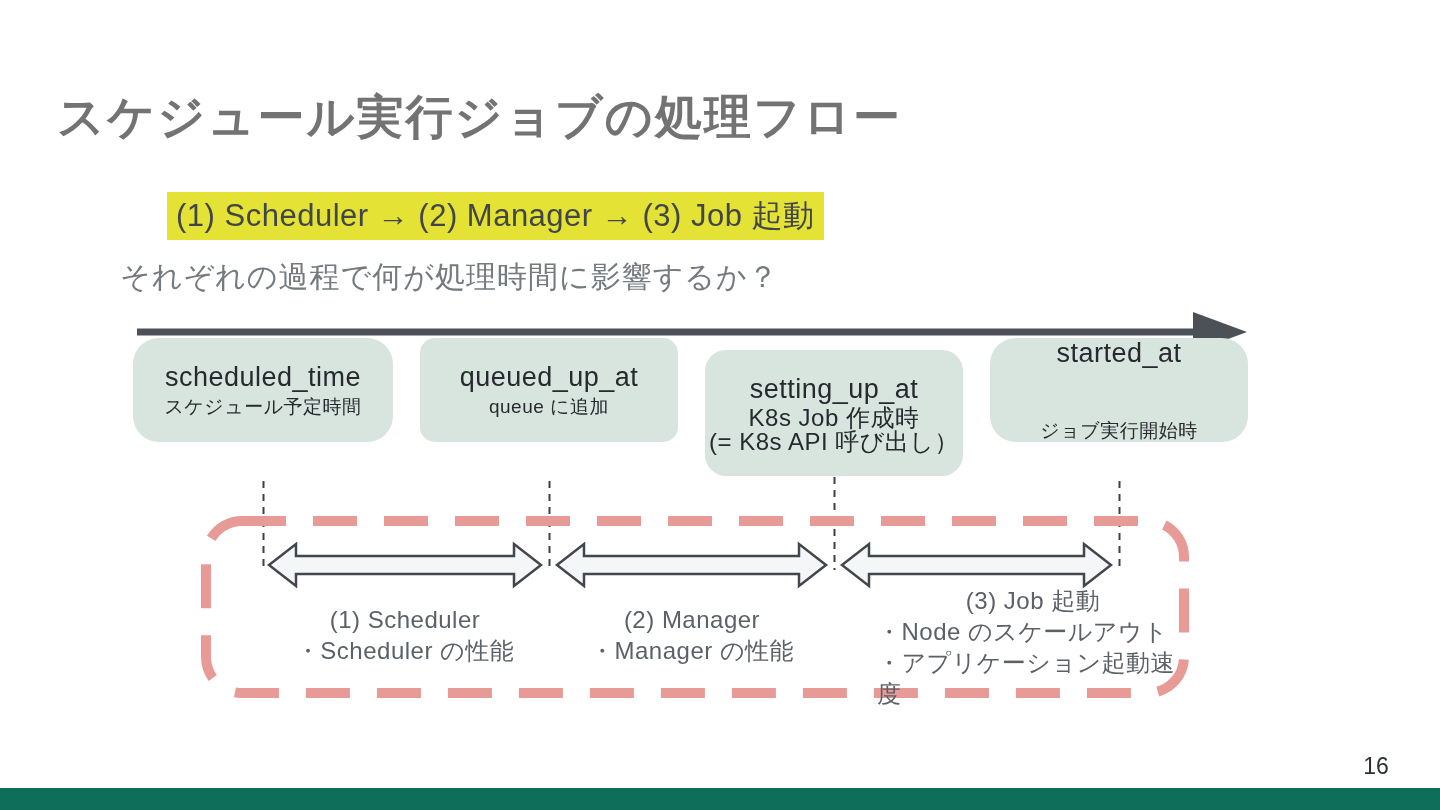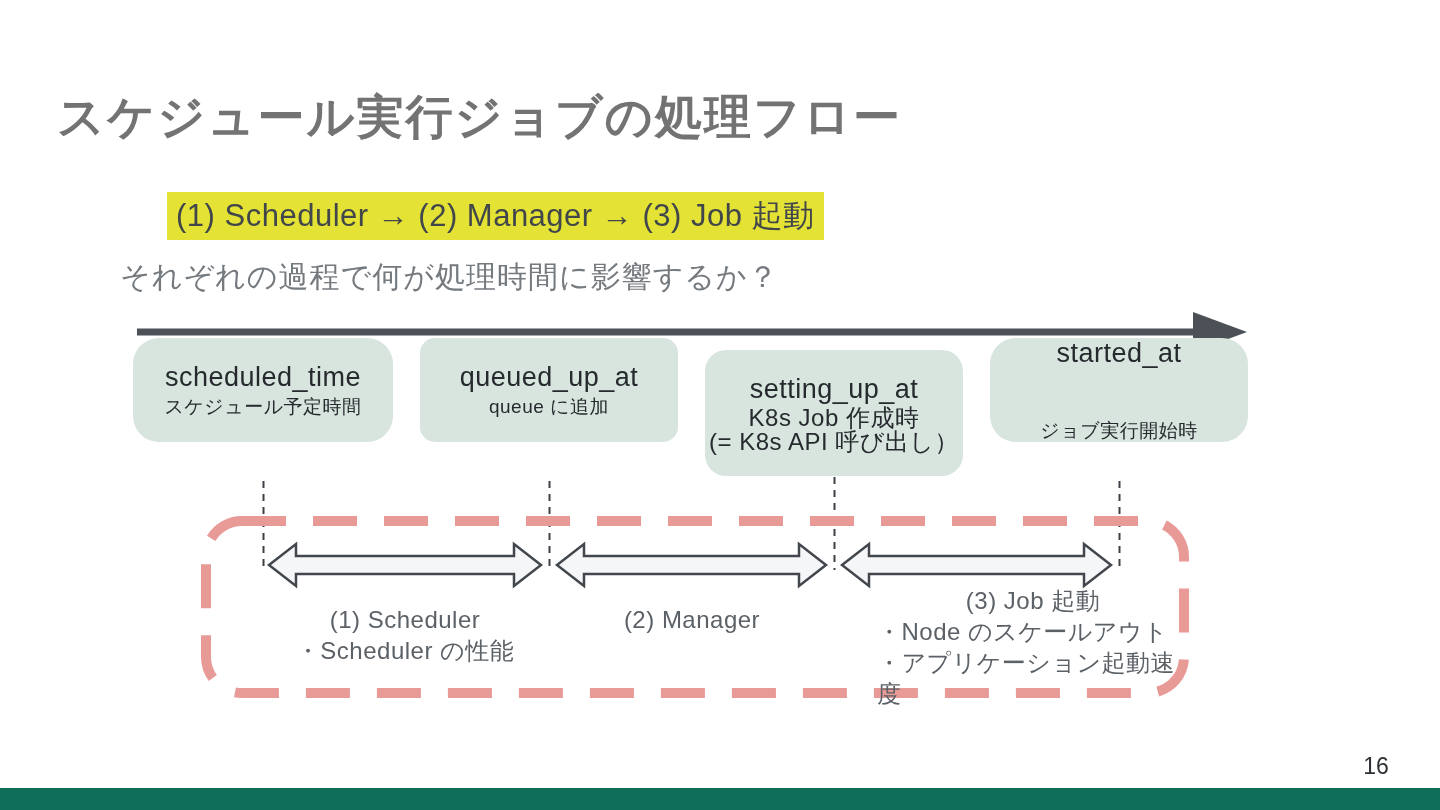--- a/index.html
+++ b/index.html
@@ -107,20 +107,21 @@
     <div class="tbox-sub">ジョブ実行開始時</div>
   </div>
 
   <div class="phase-label" style="left:255px;top:604px;width:300px;">
     <div>(1) Scheduler</div>
     <div>・Scheduler の性能</div>
   </div>
 
   <div class="phase-label" style="left:542px;top:604px;width:300px;">
     <div>(2) Manager</div>
+    <div>・Manager の性能</div>
   </div>
 
   <div class="phase-label left-list" style="left:857px;top:585px;width:312px;margin-left:20px;">
     <div class="first">(3) Job 起動</div>
     <div>・Node のスケールアウト</div>
     <div>・アプリケーション起動速度</div>
   </div>
 
   <div class="page-number">16</div>
 

